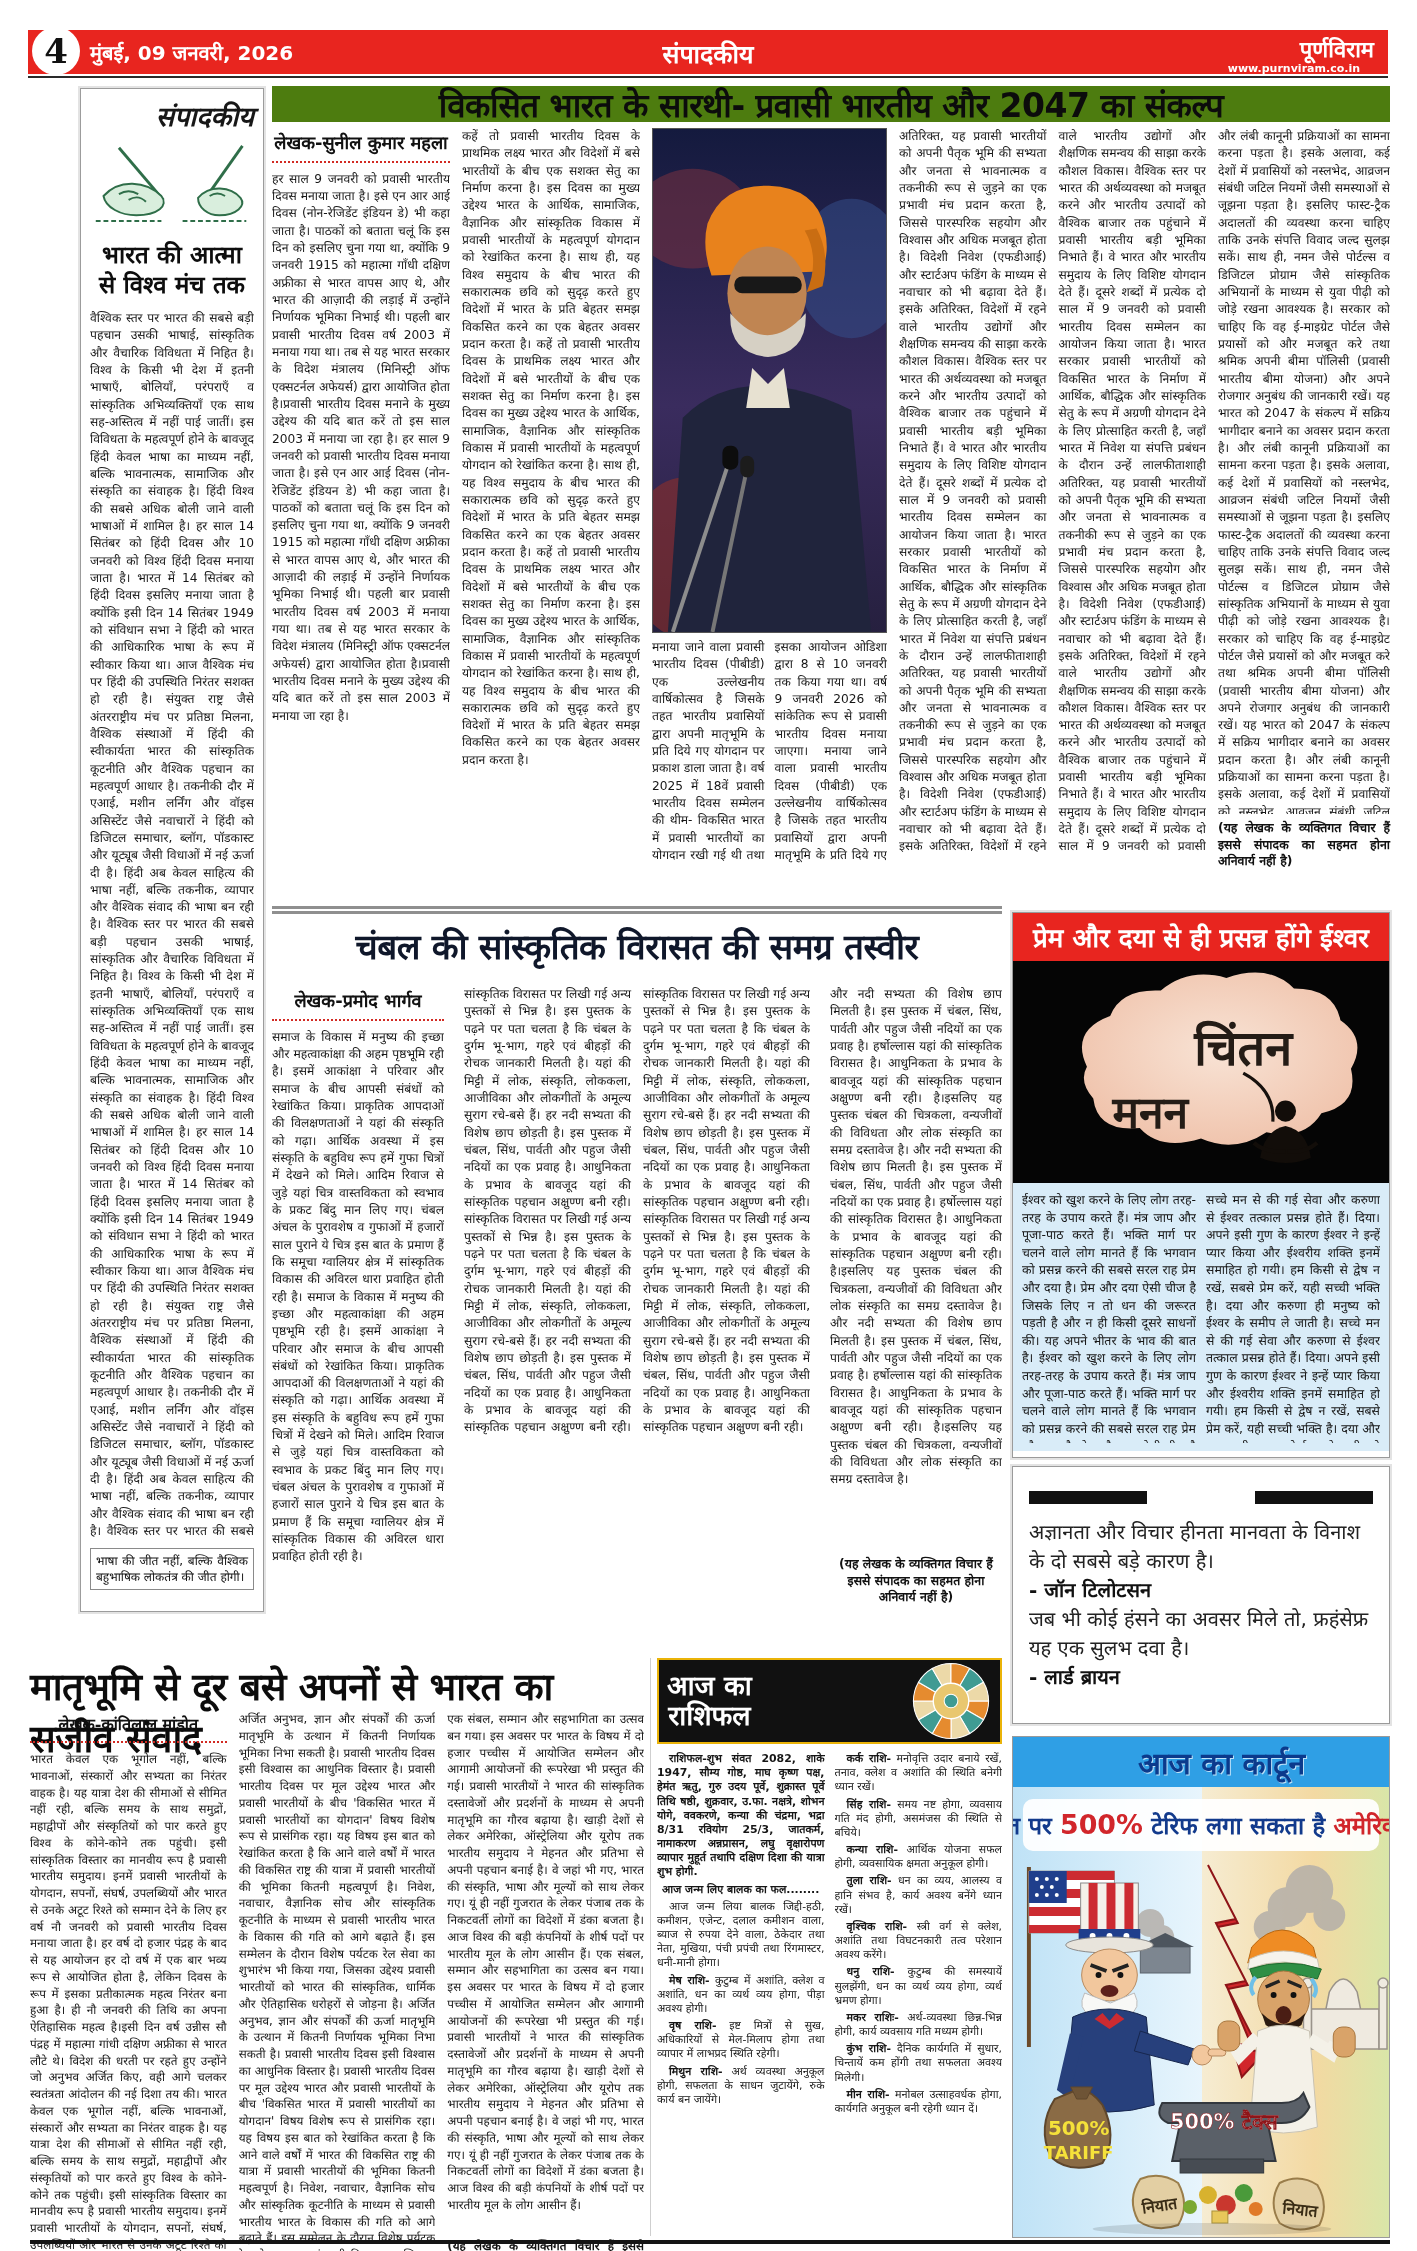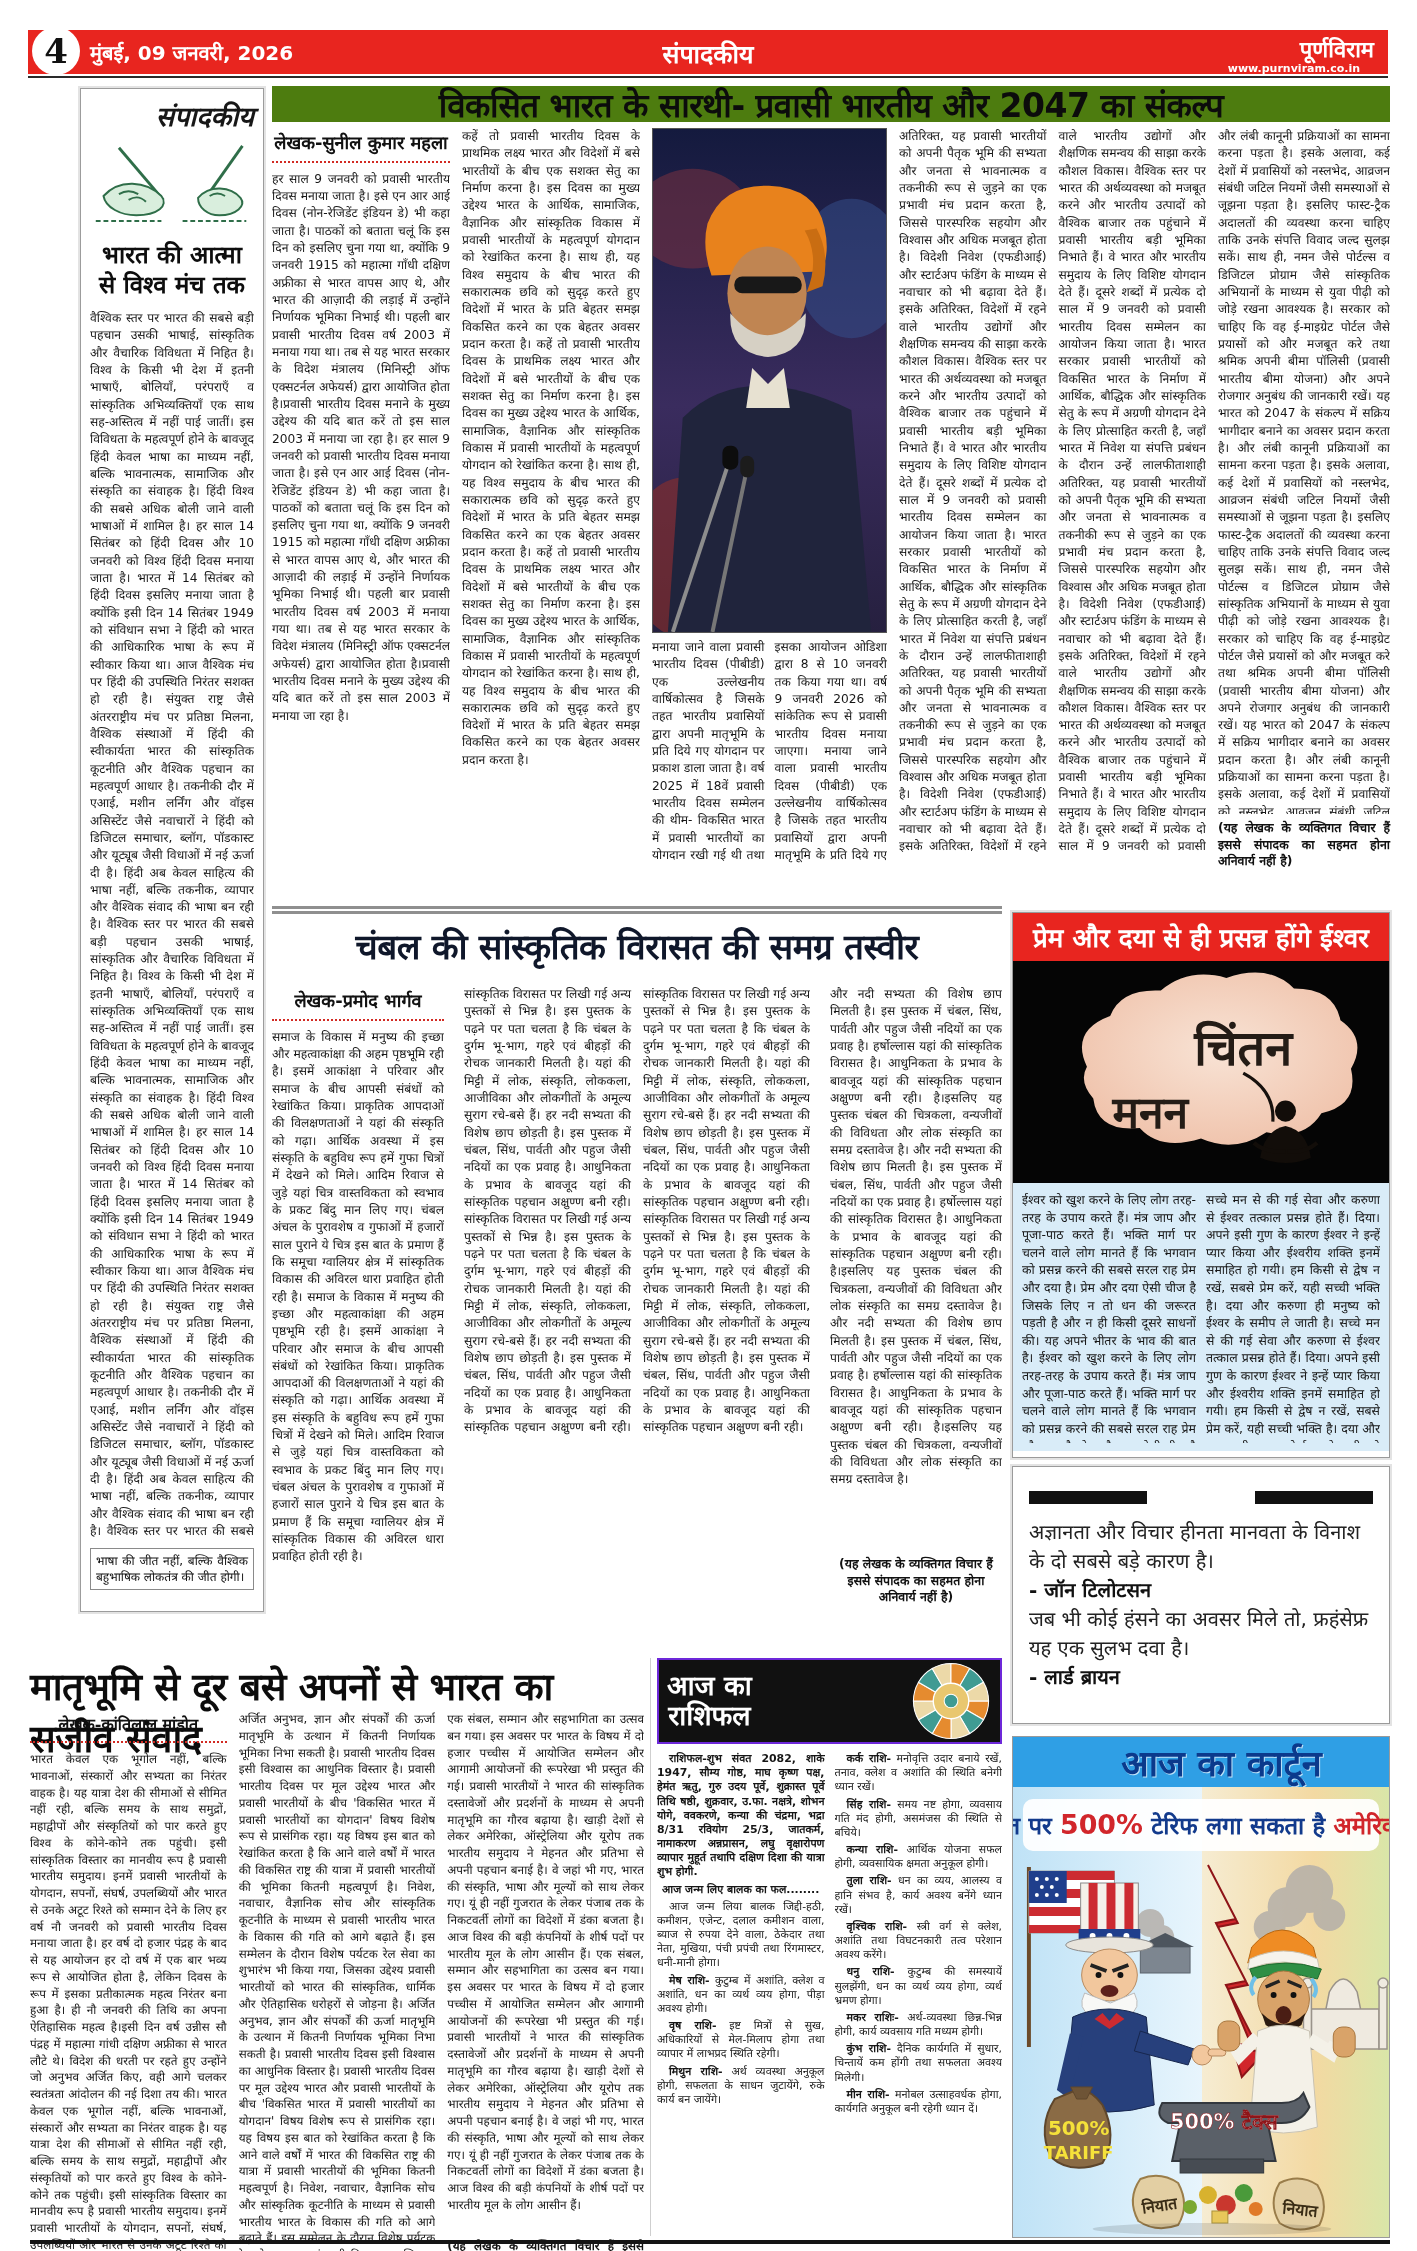--- a/index.html
+++ b/index.html
@@ -76,26 +76,26 @@
   .quotes { position:absolute; left:1012px; top:1466px; width:378px; height:258px; border:1px solid #9a9a9a;
             box-shadow:0 0 0 2px #e3e3e3; padding:24px 16px; }
   .qbars { display:flex; justify-content:space-between; margin-bottom:14px; }
   .qbar { width:118px; height:13px; background:#111; }
   .qtext { font-size:20px; line-height:1.45; color:#222; }
   .qauthor { font-size:20px; font-weight:bold; color:#111; line-height:1.45; }
 
   
   .cartoon { position:absolute; left:1012px; top:1736px; width:378px; height:502px; border:1px solid #9a9a9a; }
   .cartoon-banner { height:50px; background:#2f9fe5; display:flex; align-items:center; justify-content:center; }
-  .cartoon-banner span { color:#0b3a8c; font-weight:bold; font-size:36px; text-shadow:1px 1px 0 #bfe2f8;margin-left:41px; }
+  .cartoon-banner span { color:#0b3a8c; font-weight:bold; font-size:30px; text-shadow:1px 1px 0 #bfe2f8;margin-left:41px; }
   .cartoon-art { display:block; width:100%; height:450px; }
 
   
   .rashifal { position:absolute; left:650px; top:1658px; width:352px; height:578px; border-left:1px solid #cfcfcf; padding-left:6px; }
-  .rashi-head { height:86px; background:#111; border:2px solid #6d28d9; display:flex; align-items:center; justify-content:space-between; padding:0 8px; }
+  .rashi-head { height:86px; background:#111; border:2px solid #eab308; display:flex; align-items:center; justify-content:space-between; padding:0 8px; }
   .rashi-title { color:#fff; font-weight:bold; font-size:27px; line-height:1.1; text-align:center; }
   .rashi-wheel { width:82px; height:82px; }
   .rashi-body { display:flex; gap:10px; margin-top:8px; height:478px; }
   .rashi-col { flex:1; overflow:hidden; }
   .rz { font-size:10.9px; line-height:1.3; text-align:justify; color:#161616; margin-bottom:3px; text-indent:12px; }
   .rz b { font-weight:bold; }
   .rz-center { text-align:center; font-weight:bold; text-indent:0; }
 
   
   .matru { position:absolute; left:30px; top:1618px; width:614px; height:618px; }

